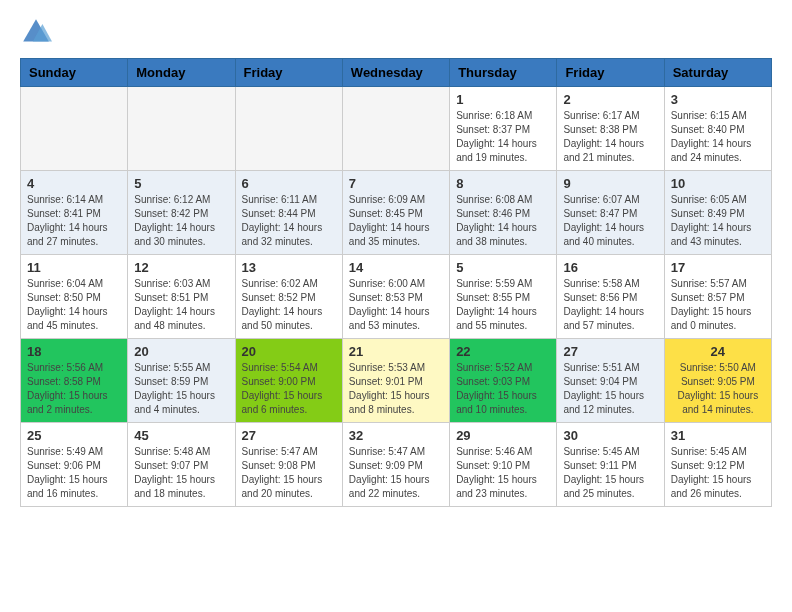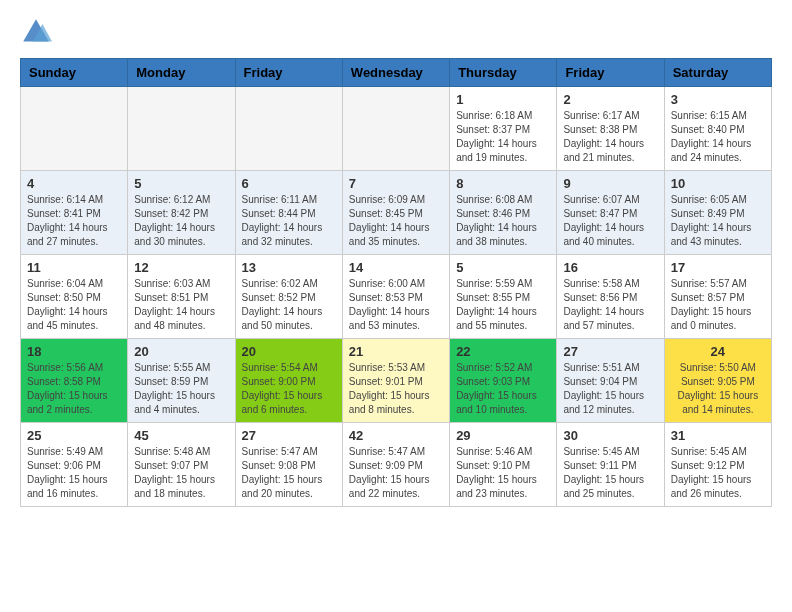--- a/index.html
+++ b/index.html
@@ -246,21 +246,21 @@
           </td>
           <td>
             <span class="day-number">45</span>
             <div class="day-info">Sunrise: 5:48 AM<br>Sunset: 9:07 PM<br>Daylight: 15 hours and 18 minutes.</div>
           </td>
           <td>
             <span class="day-number">27</span>
             <div class="day-info">Sunrise: 5:47 AM<br>Sunset: 9:08 PM<br>Daylight: 15 hours and 20 minutes.</div>
           </td>
           <td>
-            <span class="day-number">42</span>
+            <span class="day-number">32</span>
             <div class="day-info">Sunrise: 5:47 AM<br>Sunset: 9:09 PM<br>Daylight: 15 hours and 22 minutes.</div>
           </td>
           <td>
             <span class="day-number">29</span>
             <div class="day-info">Sunrise: 5:46 AM<br>Sunset: 9:10 PM<br>Daylight: 15 hours and 23 minutes.</div>
           </td>
           <td>
             <span class="day-number">30</span>
             <div class="day-info">Sunrise: 5:45 AM<br>Sunset: 9:11 PM<br>Daylight: 15 hours and 25 minutes.</div>
           </td>

